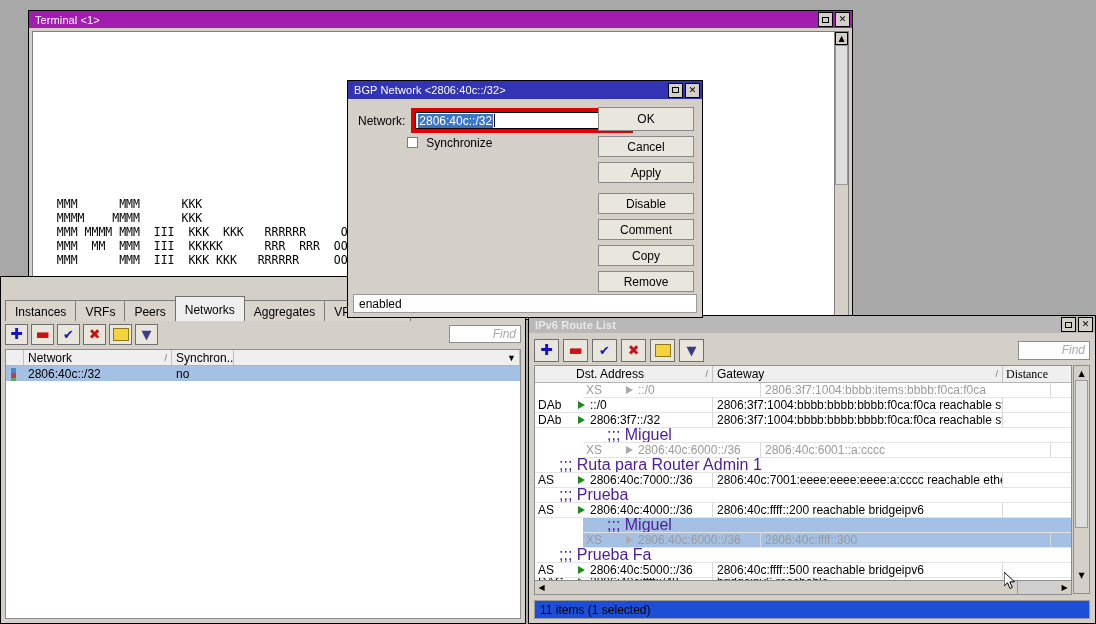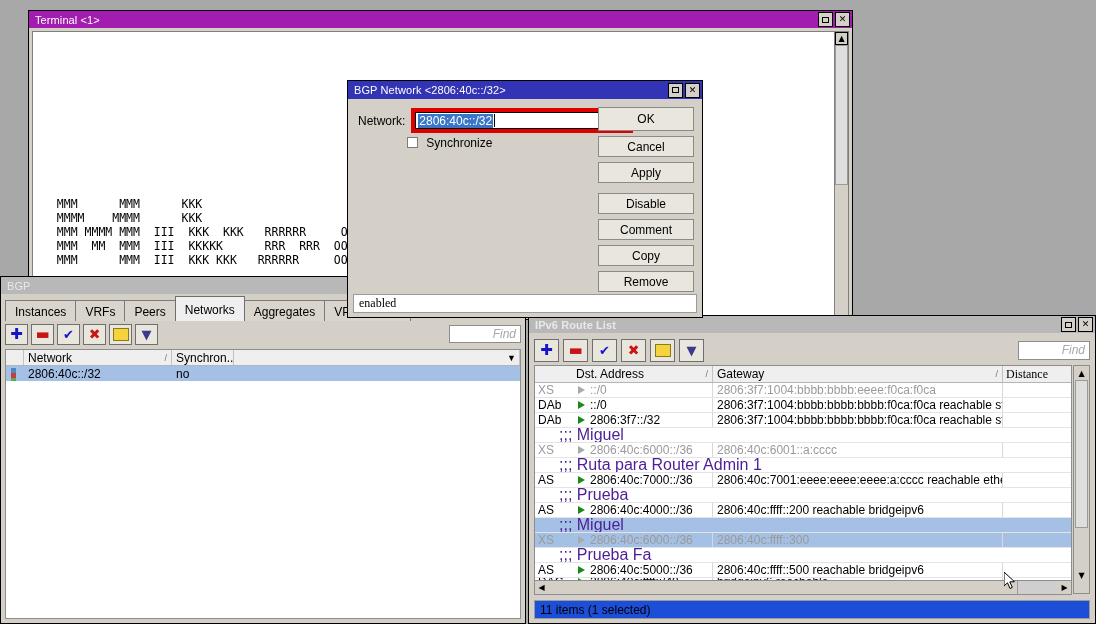--- a/index.html
+++ b/index.html
@@ -68,21 +68,21 @@
   .rl-find{margin-left:auto;width:72px;height:19px;background:#fff;border:1px solid #8d8d8d;
            box-sizing:border-box;color:#a9a9a9;font-style:italic;font-size:12px;
            display:flex;align-items:center;justify-content:flex-end;padding-right:4px;}
   .rgrid{position:absolute;left:5px;top:49px;width:538px;height:229px;background:#fff;
          border:1px solid #8d8d8d;box-sizing:border-box;overflow:hidden;}
   .rhead{display:flex;height:17px;background:#efefef;border-bottom:1px solid #b5b5b5;
          font-size:12px;align-items:center;box-sizing:border-box;}
   .rrow{display:flex;height:15px;align-items:center;font-size:12px;box-sizing:border-box;
         border-bottom:1px solid #e4e4e4;}
   .rrow.sel{background:#a4c0e4;}
-  .rrow.dim{color:#9a9a9a;}
+  .rrow.dim{color:#9a9a9a;margin-left:48px;}
   .rc{height:100%;display:flex;align-items:center;box-sizing:border-box;overflow:hidden;white-space:nowrap;}
   .c-flag{width:37px;padding-left:3px;}
   .c-arrow{width:18px;display:flex;align-items:center;justify-content:center;}
   .c-dst{width:123px;border-right:1px solid #d8d8d8;}
   .c-gw{width:290px;border-right:1px solid #d8d8d8;padding-left:4px;}
   .c-dist{flex:1;padding-left:3px;}
   .tri{width:0;height:0;border-top:4.5px solid transparent;border-bottom:4.5px solid transparent;
        border-left:7px solid #1a8a1a;}
   .tri.dim{border-left-color:#aaaaaa;}
   .cmt{font-size:16px;padding-left:24px;color:#4c1d95;}
@@ -107,21 +107,21 @@
   .inp .caret{width:1px;height:13px;background:#000;margin-left:1px;}
   .inp-ext{width:22px;height:17px;background:#fff;border:1px solid #000;border-left:none;box-sizing:border-box;}
   .cbox{width:11px;height:11px;background:#fff;border:1px solid #7b7b7b;display:inline-block;
         vertical-align:-1px;margin-right:5px;box-sizing:border-box;}
   .dbtns{position:absolute;right:8px;top:8px;width:96px;}
   .dbtn{width:96px;height:21px;background:#e9e6de;border:1px solid #8a8a8a;box-sizing:border-box;
         display:flex;align-items:center;justify-content:center;font-size:12px;margin-bottom:5px;}
   .dbtn.gap{margin-top:10px;}
   .dstatus{position:absolute;left:5px;right:5px;bottom:4px;height:19px;background:#fff;
            border:1px solid #9a9a9a;box-sizing:border-box;display:flex;align-items:center;
-           padding-left:5px;font-size:12px;font-family:Liberation Serif, serif;}
+           padding-left:5px;font-size:12px;}
   .ico-plus{color:#1414c8;font-weight:bold;font-size:15px;}
   .ico-minus{color:#c81414;font-weight:bold;font-size:15px;}
   .ico-check{color:#1414c8;font-weight:bold;font-size:13px;}
   .ico-x{color:#c81414;font-weight:bold;font-size:14px;}
   .ico-folder{width:14px;height:11px;background:#f5d33c;border:1px solid #8a7a1a;}
   .ico-filter{font-size:13px;color:#3b3b8c;}
   .netico{display:inline-flex;flex-wrap:wrap;width:11px;height:11px;margin-right:4px;}
   .netico i{width:5px;height:5px;display:block;}
   .cursor{position:absolute;left:1004px;top:572px;width:12px;height:18px;z-index:99;}
 </style>
@@ -145,23 +145,20 @@
   MMM  MM  MMM  III  KKKKK      RRR  RRR  OOO
   MMM      MMM  III  KKK KKK   RRRRRR     OOO</div>
   </div>
   <div class="term-sb">
     <div class="sb-arrow">▲</div>
     <div class="sb-thumb" style="height:140px;"></div>
   </div>
 </div>
 
 <div class="win" id="bgp">
-  <div class="tbar">
-    <span class="ttl">BGP</span>
-  </div>
 
   <div class="tabs">
     <div class="tab">Instances</div>
     <div class="tab">VRFs</div>
     <div class="tab">Peers</div>
     <div class="tab sel">Networks</div>
     <div class="tab">Aggregates</div>
     <div class="tab">VPN4 Route</div>
   </div>
 
@@ -260,21 +257,21 @@
       </div>
       <div class="rc" style="flex:1;padding-left:3px;font-family:Liberation Serif, serif;">Distance</div>
     </div>
     <div id="routes-body">
         <div class="rrow dim">
           <div class="rc c-flag">XS</div>
           <div class="rc c-arrow">
             <span class="tri dim"></span>
           </div>
           <div class="rc c-dst">::/0</div>
-          <div class="rc c-gw">2806:3f7:1004:bbbb:bbbb:eeee:f0ca:f0ca</div>
+          <div class="rc c-gw">2806:3f7:1004:bbbb:items:bbbb:f0ca:f0ca</div>
           <div class="rc c-dist"></div>
         </div>
         <div class="rrow">
           <div class="rc c-flag">DAb</div>
           <div class="rc c-arrow">
             <span class="tri"></span>
           </div>
           <div class="rc c-dst">::/0</div>
           <div class="rc c-gw">2806:3f7:1004:bbbb:bbbb:bbbb:f0ca:f0ca reachable sfp1</div>
           <div class="rc c-dist"></div>

